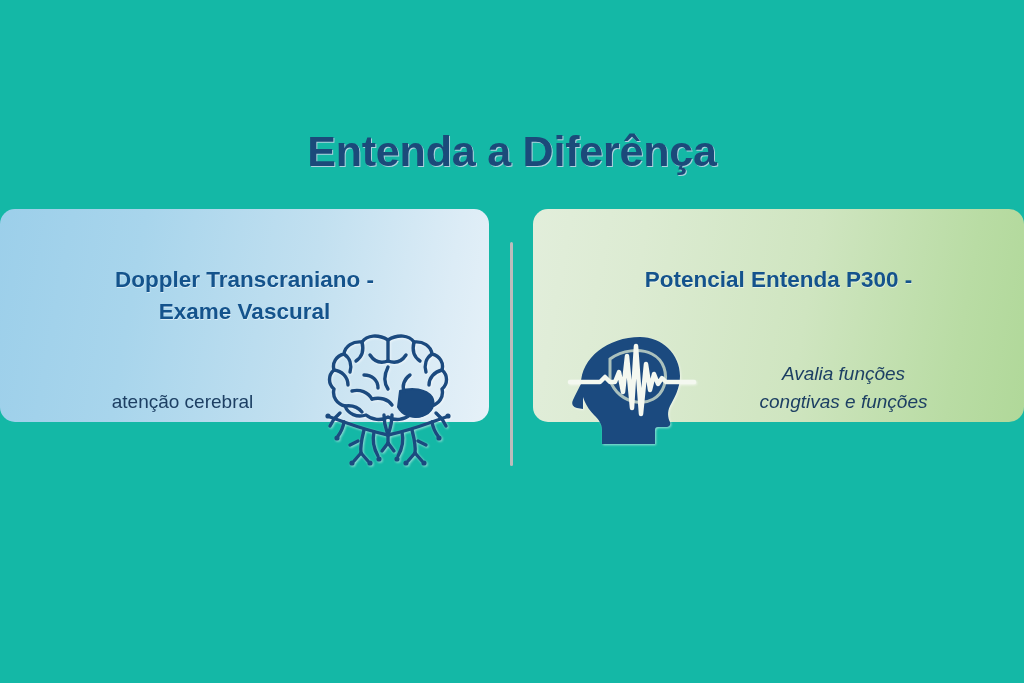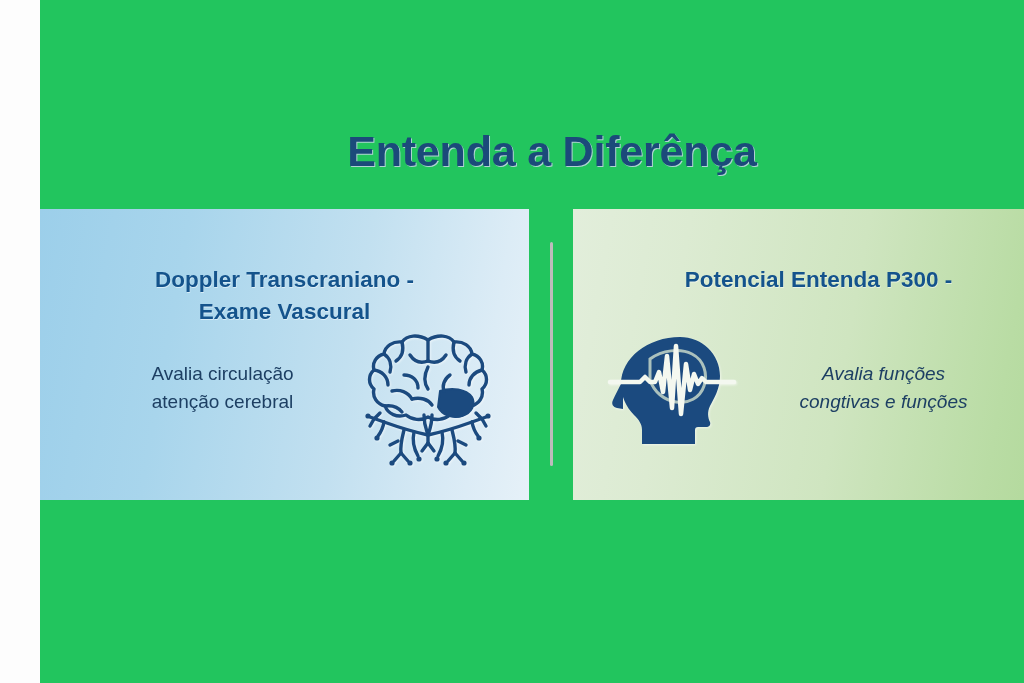--- a/index.html
+++ b/index.html
@@ -11,22 +11,21 @@
     height: 683px;
     background: #fdfdfd;
     font-family: "Liberation Sans", sans-serif;
     overflow: hidden;
     position: relative;
   }
 
   #stage {
     position: absolute;
     inset: 0;
-    background: #22c55e;
-    margin-left: 40px;
+    background: #14b8a6;
   }
 
   
   .title {
     position: absolute;
     top: 128px;
     left: 0;
     width: 1024px;
     text-align: center;
     font-size: 43px;
@@ -34,22 +33,23 @@
     color: #1b4a7a;
     letter-spacing: -0.2px;
     text-shadow: 1px 1px 0 rgba(200,215,230,0.85);
     line-height: 1.1;
   }
 
   
   .panel {
     position: absolute;
     top: 209px;
-    height: 291px;
+    height: 213px;
     box-sizing: border-box;
+    border-radius: 15px;
   }
   .panel-left {
     left: 0;
     width: 489px;
     background: linear-gradient(100deg, #9ccfea 0%, #a8d5ec 28%, #c2e0f0 62%, #dcecf6 88%, #e6f1f8 100%);
   }
   .panel-right {
     left: 533px;
     width: 491px;
     background: linear-gradient(100deg, #e2eedb 0%, #dcebd2 22%, #cfe5c0 55%, #b9dca4 85%, #b0d899 100%);
@@ -128,21 +128,21 @@
   <div class="title">Entenda a Diferênça</div>
 
   <div class="panel panel-left">
 
     <div class="panel-heading">
       <span>Doppler Transcraniano -</span><br>
       <span>Exame Vascural</span>
     </div>
 
     <div class="panel-body">
-      <span>Avalia circulação</span><br>
+      <br>
       <span>atenção cerebral</span>
     </div>
   </div>
 
   <div class="icon-brain">
     <svg viewBox="0 0 152 136" xmlns="http://www.w3.org/2000/svg" fill="none" stroke="#1b4a7f" stroke-width="3.4" stroke-linecap="round" stroke-linejoin="round">
 
       <path d="M76 9
                C66 3 55 4 50 11
                C41 10 33 15 32 23

